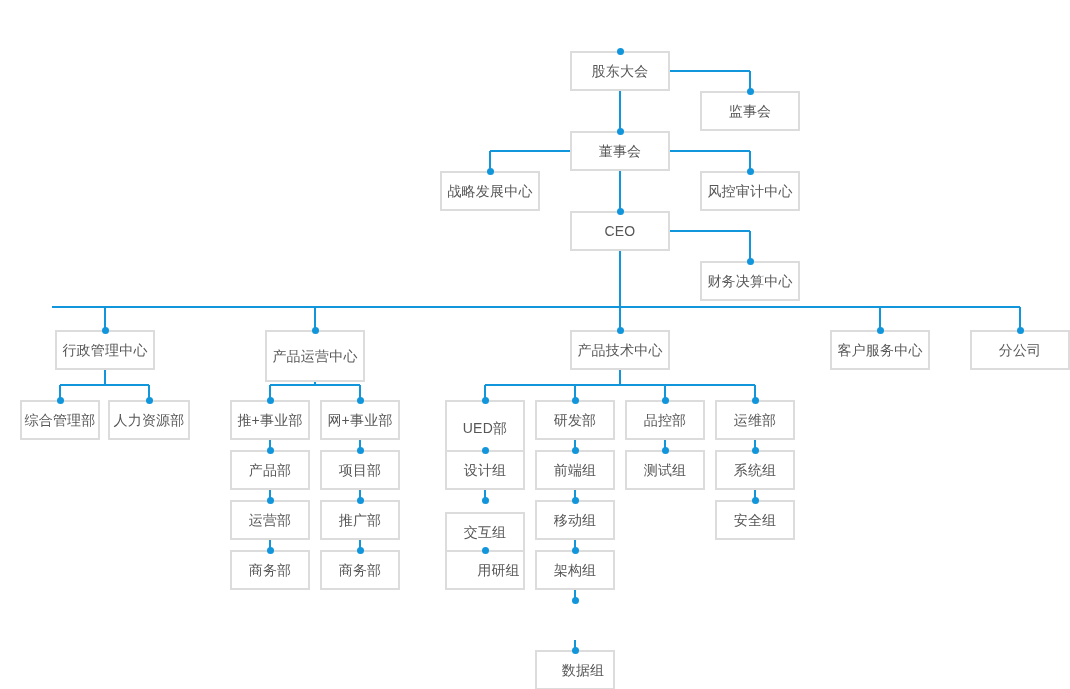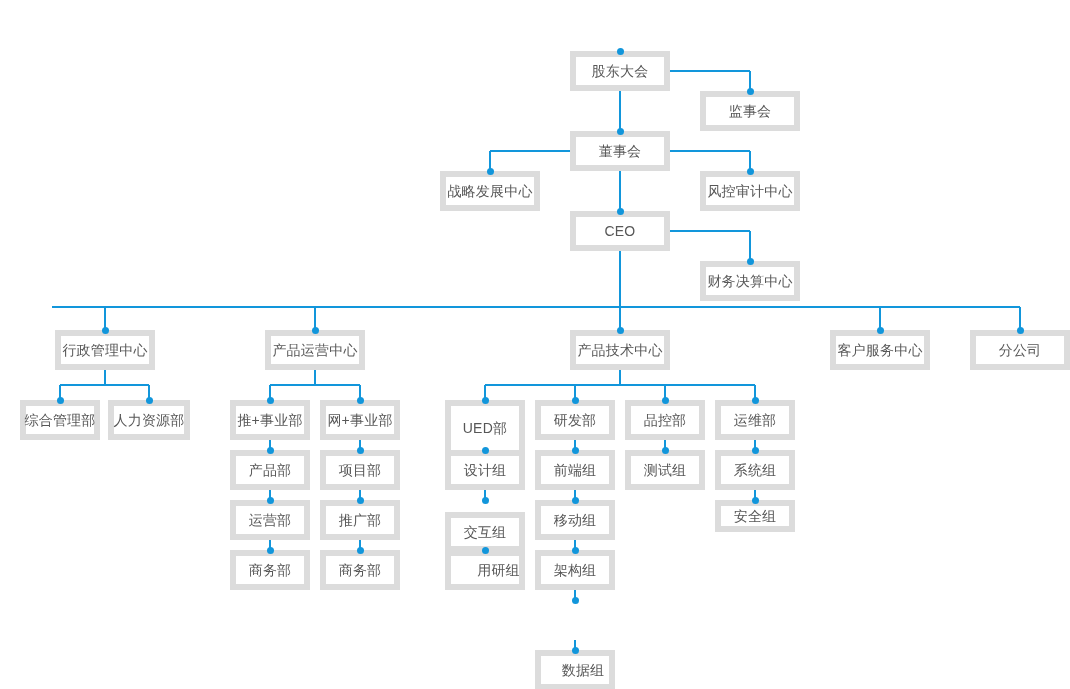--- a/index.html
+++ b/index.html
@@ -22,21 +22,21 @@
     position: absolute;
     left: 0;
     top: 0;
     width: 1070px;
     height: 689px;
     pointer-events: none;
   }
   .node {
     position: absolute;
     box-sizing: border-box;
-    border: 6px solid #22c55e;
+    border: 2px solid #22c55e;
     background: #ffffff;
     display: flex;
     align-items: center;
     justify-content: center;
     color: #575757;
     font-size: 14px;
     line-height: 1;
     letter-spacing: 0.2px;
     white-space: nowrap;
     z-index: 2;
@@ -132,21 +132,21 @@
     </div>
     <div class="dot" style="left: 616.5px; top: 207.5px; background: rgb(18, 150, 219);"></div>
     <div class="node" style="left: 700px; top: 261px; width: 100px; height: 40px; border-color: rgb(220, 220, 220); color: rgb(87, 87, 87);">
       <span>财务决算中心</span>
     </div>
     <div class="dot" style="left: 746.5px; top: 257.5px; background: rgb(18, 150, 219);"></div>
     <div class="node" style="left: 55px; top: 330px; width: 100px; height: 40px; border-color: rgb(220, 220, 220); color: rgb(87, 87, 87);">
       <span>行政管理中心</span>
     </div>
     <div class="dot" style="left: 101.5px; top: 326.5px; background: rgb(18, 150, 219);"></div>
-    <div class="node" style="left: 265px; top: 330px; width: 100px; height: 40px; border-color: rgb(220, 220, 220); color: rgb(87, 87, 87);">
+    <div class="node" style="left: 265px; top: 330px; width: 100px; height: 52px; border-color: rgb(220, 220, 220); color: rgb(87, 87, 87);">
       <span>产品运营中心</span>
     </div>
     <div class="dot" style="left: 311.5px; top: 326.5px; background: rgb(18, 150, 219);"></div>
     <div class="node" style="left: 570px; top: 330px; width: 100px; height: 40px; border-color: rgb(220, 220, 220); color: rgb(87, 87, 87);">
       <span>产品技术中心</span>
     </div>
     <div class="dot" style="left: 616.5px; top: 326.5px; background: rgb(18, 150, 219);"></div>
     <div class="node" style="left: 830px; top: 330px; width: 100px; height: 40px; border-color: rgb(220, 220, 220); color: rgb(87, 87, 87);">
       <span>客户服务中心</span>
     </div>
@@ -228,21 +228,21 @@
     </div>
     <div class="dot" style="left: 751.5px; top: 446.5px; background: rgb(18, 150, 219);"></div>
     <div class="node" style="left: 445px; top: 500px; width: 80px; height: 40px; border-color: rgb(220, 220, 220); color: rgb(87, 87, 87); margin-top: 12px;">
       <span>交互组</span>
     </div>
     <div class="dot" style="left: 481.5px; top: 496.5px; background: rgb(18, 150, 219);"></div>
     <div class="node" style="left: 535px; top: 500px; width: 80px; height: 40px; border-color: rgb(220, 220, 220); color: rgb(87, 87, 87);">
       <span>移动组</span>
     </div>
     <div class="dot" style="left: 571.5px; top: 496.5px; background: rgb(18, 150, 219);"></div>
-    <div class="node" style="left: 715px; top: 500px; width: 80px; height: 32px; border-color: rgb(220, 220, 220); color: rgb(87, 87, 87);">
+    <div class="node" style="left: 715px; top: 500px; width: 80px; height: 40px; border-color: rgb(220, 220, 220); color: rgb(87, 87, 87);">
       <span>安全组</span>
     </div>
     <div class="dot" style="left: 751.5px; top: 496.5px; background: rgb(18, 150, 219);"></div>
     <div class="node" style="left: 445px; top: 550px; width: 80px; height: 40px; border-color: rgb(220, 220, 220); color: rgb(87, 87, 87); padding-left: 27px;">
       <span>用研组</span>
     </div>
     <div class="dot" style="left: 481.5px; top: 546.5px; background: rgb(18, 150, 219);"></div>
     <div class="node" style="left: 535px; top: 550px; width: 80px; height: 40px; border-color: rgb(220, 220, 220); color: rgb(87, 87, 87);">
       <span>架构组</span>
     </div>

